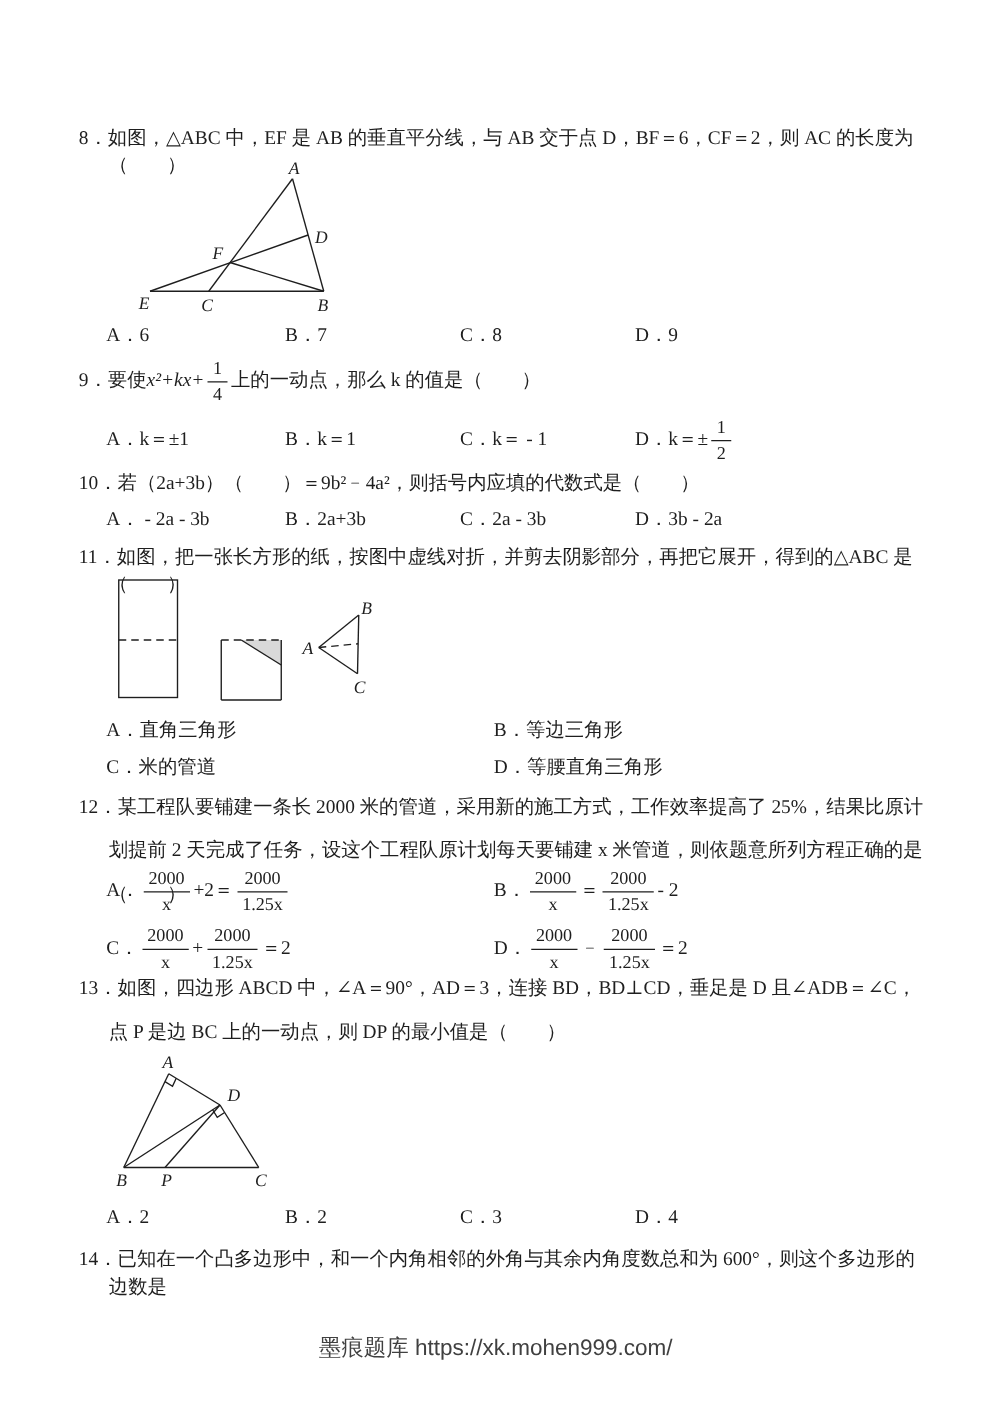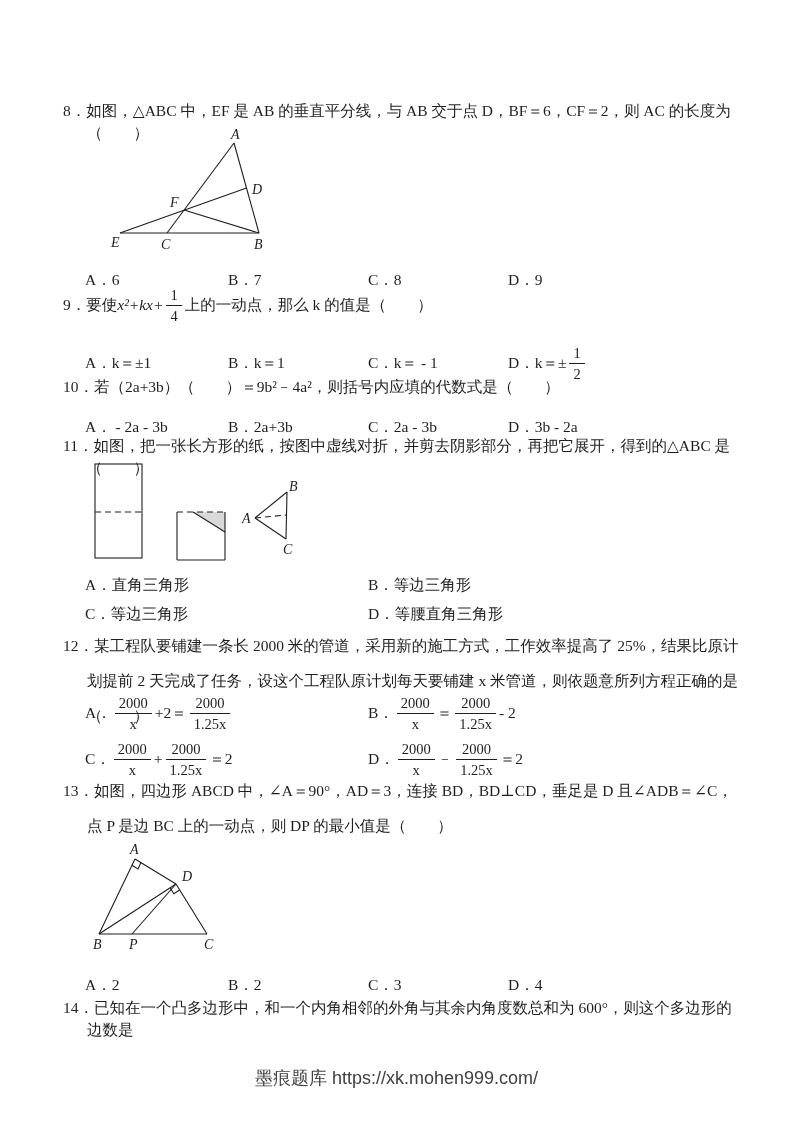--- a/index.html
+++ b/index.html
@@ -7,22 +7,22 @@
   body {
     width:793px; height:1122px; position:relative;
     font-family:"Liberation Serif","DejaVu Serif",serif;
     color:#1e1e1e; font-size:15.5px;
   }
   .page { position:absolute; inset:0; background:#fff; overflow:hidden; }
   .blk { position:absolute; left:63px; right:50px; }
   .stem { line-height:22px; padding-left:24px; text-indent:-24px; }
   .stem.two-line { line-height:35px; }
   .stem-flex { display:flex; align-items:center; padding-left:0; text-indent:0; }
-  .opt-row4 { display:grid; grid-template-columns:143px 140px 140px auto; padding-left:22px; line-height:20px;margin-top:11px; }
-  .opt-row2 { display:grid; grid-template-columns:283px auto; padding-left:22px; line-height:20px; }
+  .opt-row4 { display:grid; grid-template-columns:143px 140px 140px auto; padding-left:22px; line-height:20px; }
+  .opt-row2 { display:grid; grid-template-columns:283px auto; padding-left:22px; line-height:20px;gap:27px; }
   .opt-cell { display:flex; align-items:center; }
   .frac { display:inline-flex; flex-direction:column; text-align:center; vertical-align:middle; margin:0 3px; font-size:14.5px; line-height:18px; }
   .frac .num { display:block; padding:0 4px 1px 4px; border-bottom:1.2px solid #1e1e1e; }
   .frac .den { display:block; padding:1px 4px 0 4px; }
   .fig { position:absolute; }
   svg text { font-family:"Liberation Serif","DejaVu Serif",serif; font-style:italic; font-size:14px; fill:#1e1e1e; }
   svg line, svg polyline, svg path, svg rect.box { stroke:#1e1e1e; stroke-width:1.1; fill:none; }
   svg .dashed { stroke-dasharray:6 4; }
   svg .shade { fill:#d9d9d9; stroke:none; }
   .footer { position:absolute; left:0; right:0; top:1066px; text-align:center;
@@ -113,21 +113,21 @@
     <text x="152" y="65">A</text>
     <text x="199" y="33">B</text>
     <text x="193" y="96">C</text>
   </svg>
 
   <div class="blk opt-row2" style="top:575px">
     <span>A．直角三角形</span>
     <span>B．等边三角形</span>
   </div>
   <div class="blk opt-row2" style="top:604px">
-    <span>C．等边三角形</span>
+    <span>C．米的管道</span>
     <span>D．等腰直角三角形</span>
   </div>
 
   <div class="blk stem two-line" style="top:628px">12．某工程队要铺建一条长 2000 米的管道，采用新的施工方式，工作效率提高了 25%，结果比原计划提前 2 天完成了任务，设这个工程队原计划每天要铺建 x 米管道，则依题意所列方程正确的是（　　）</div>
 
   <div class="blk opt-row2" style="top:692px;height:42px">
     <span class="opt-cell">
       <span>A．</span>
       <span class="frac">
           <span class="num">2000</span>

